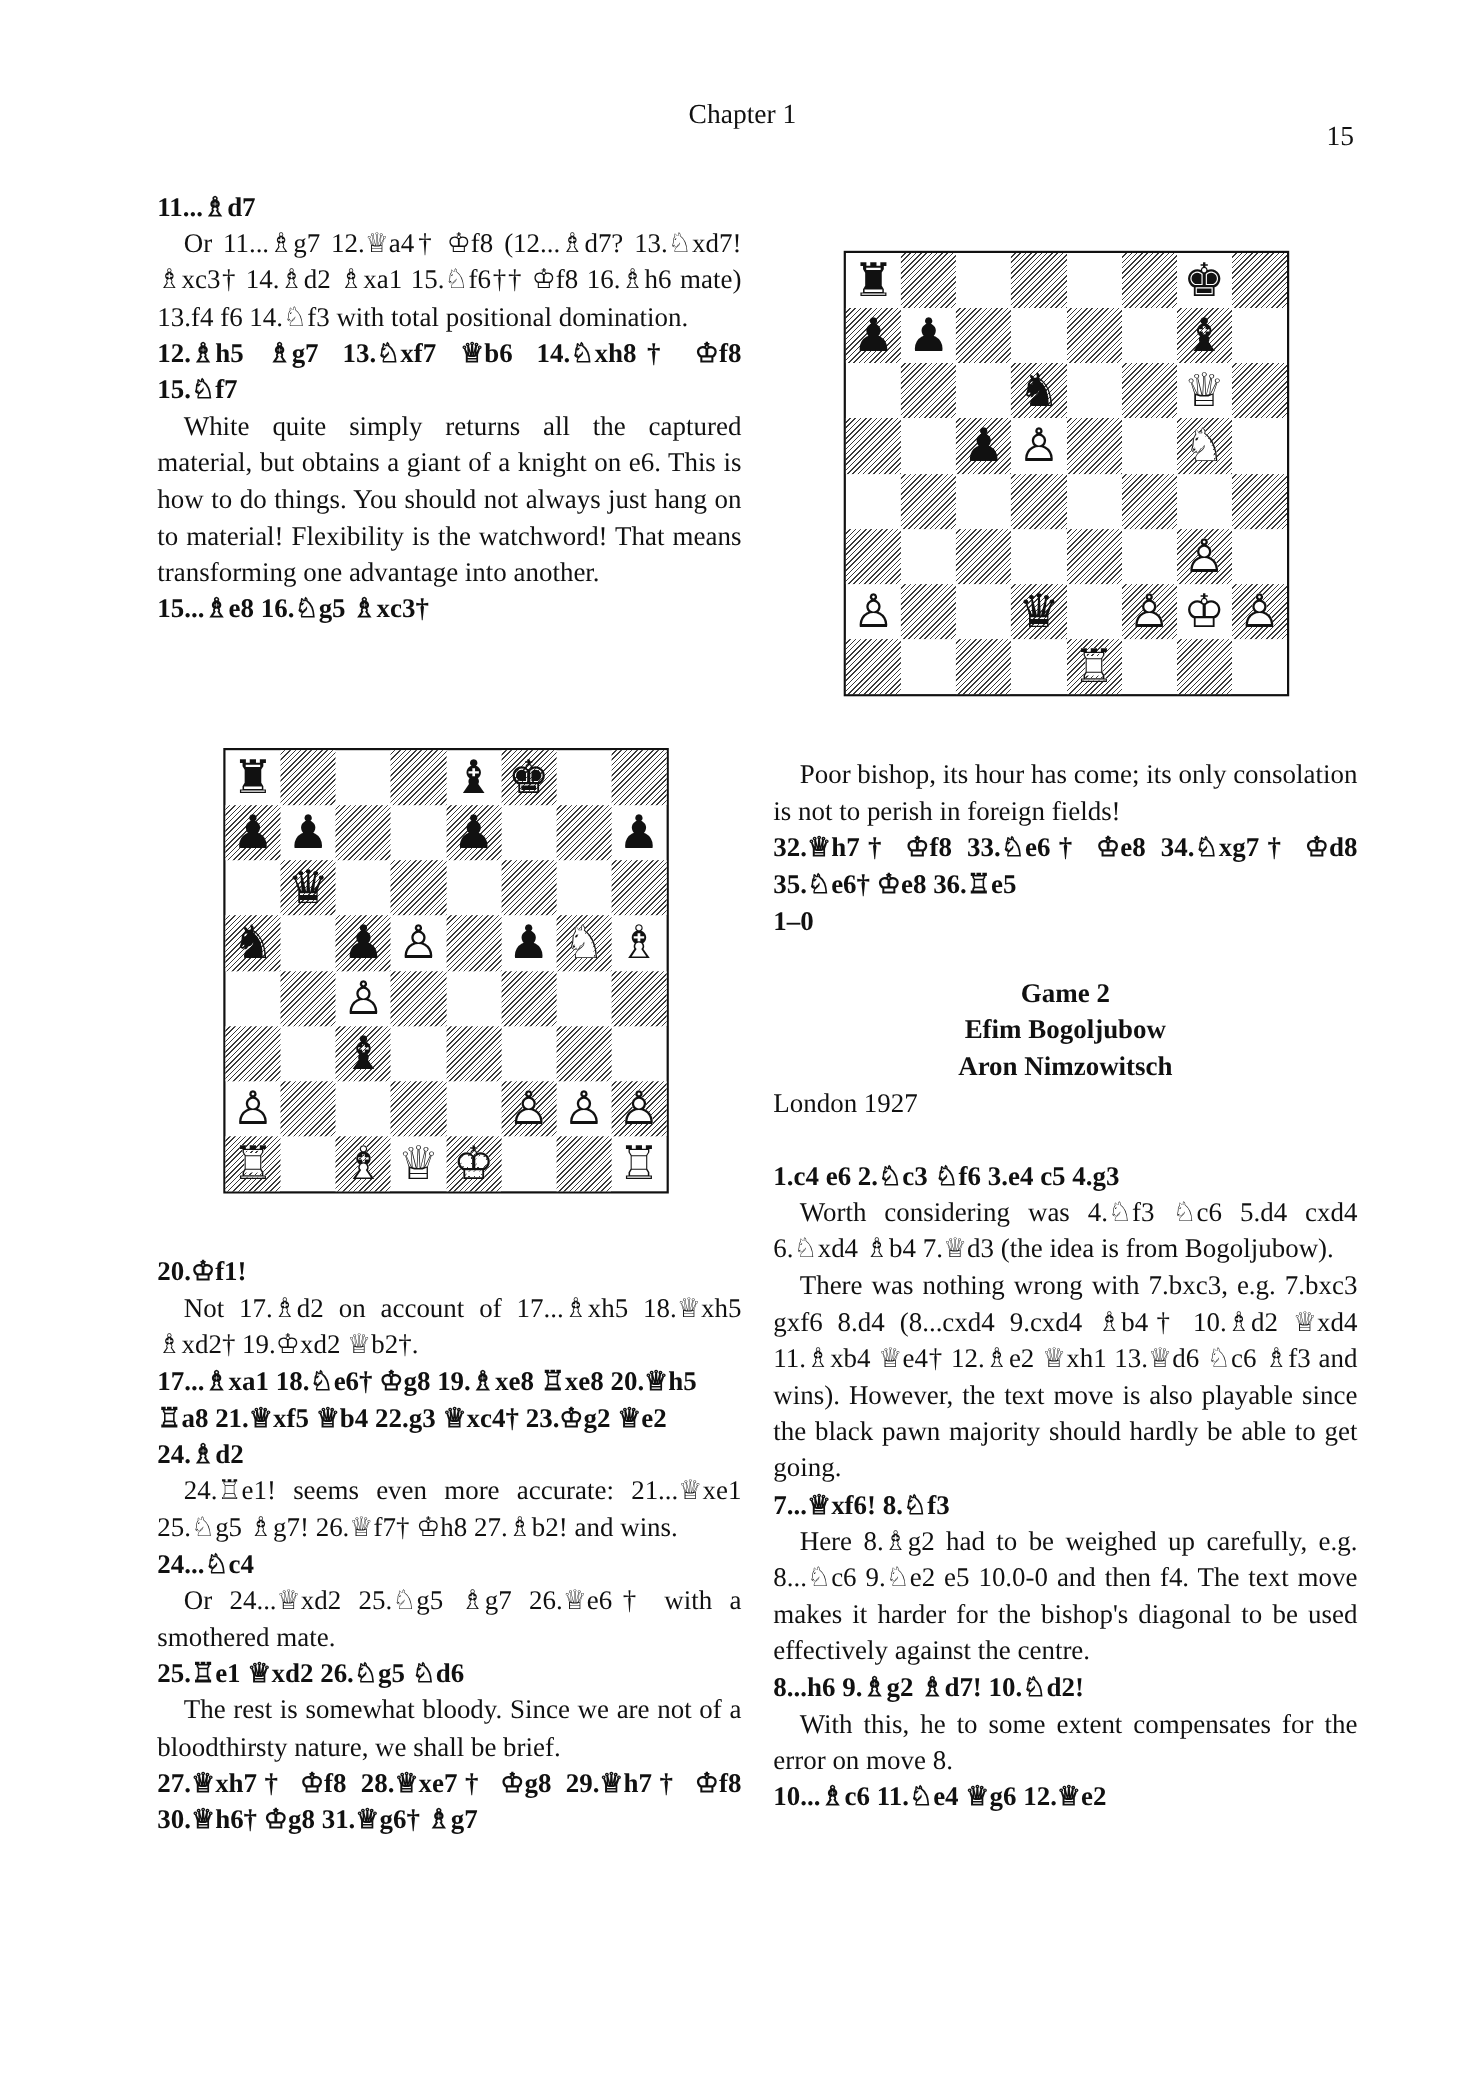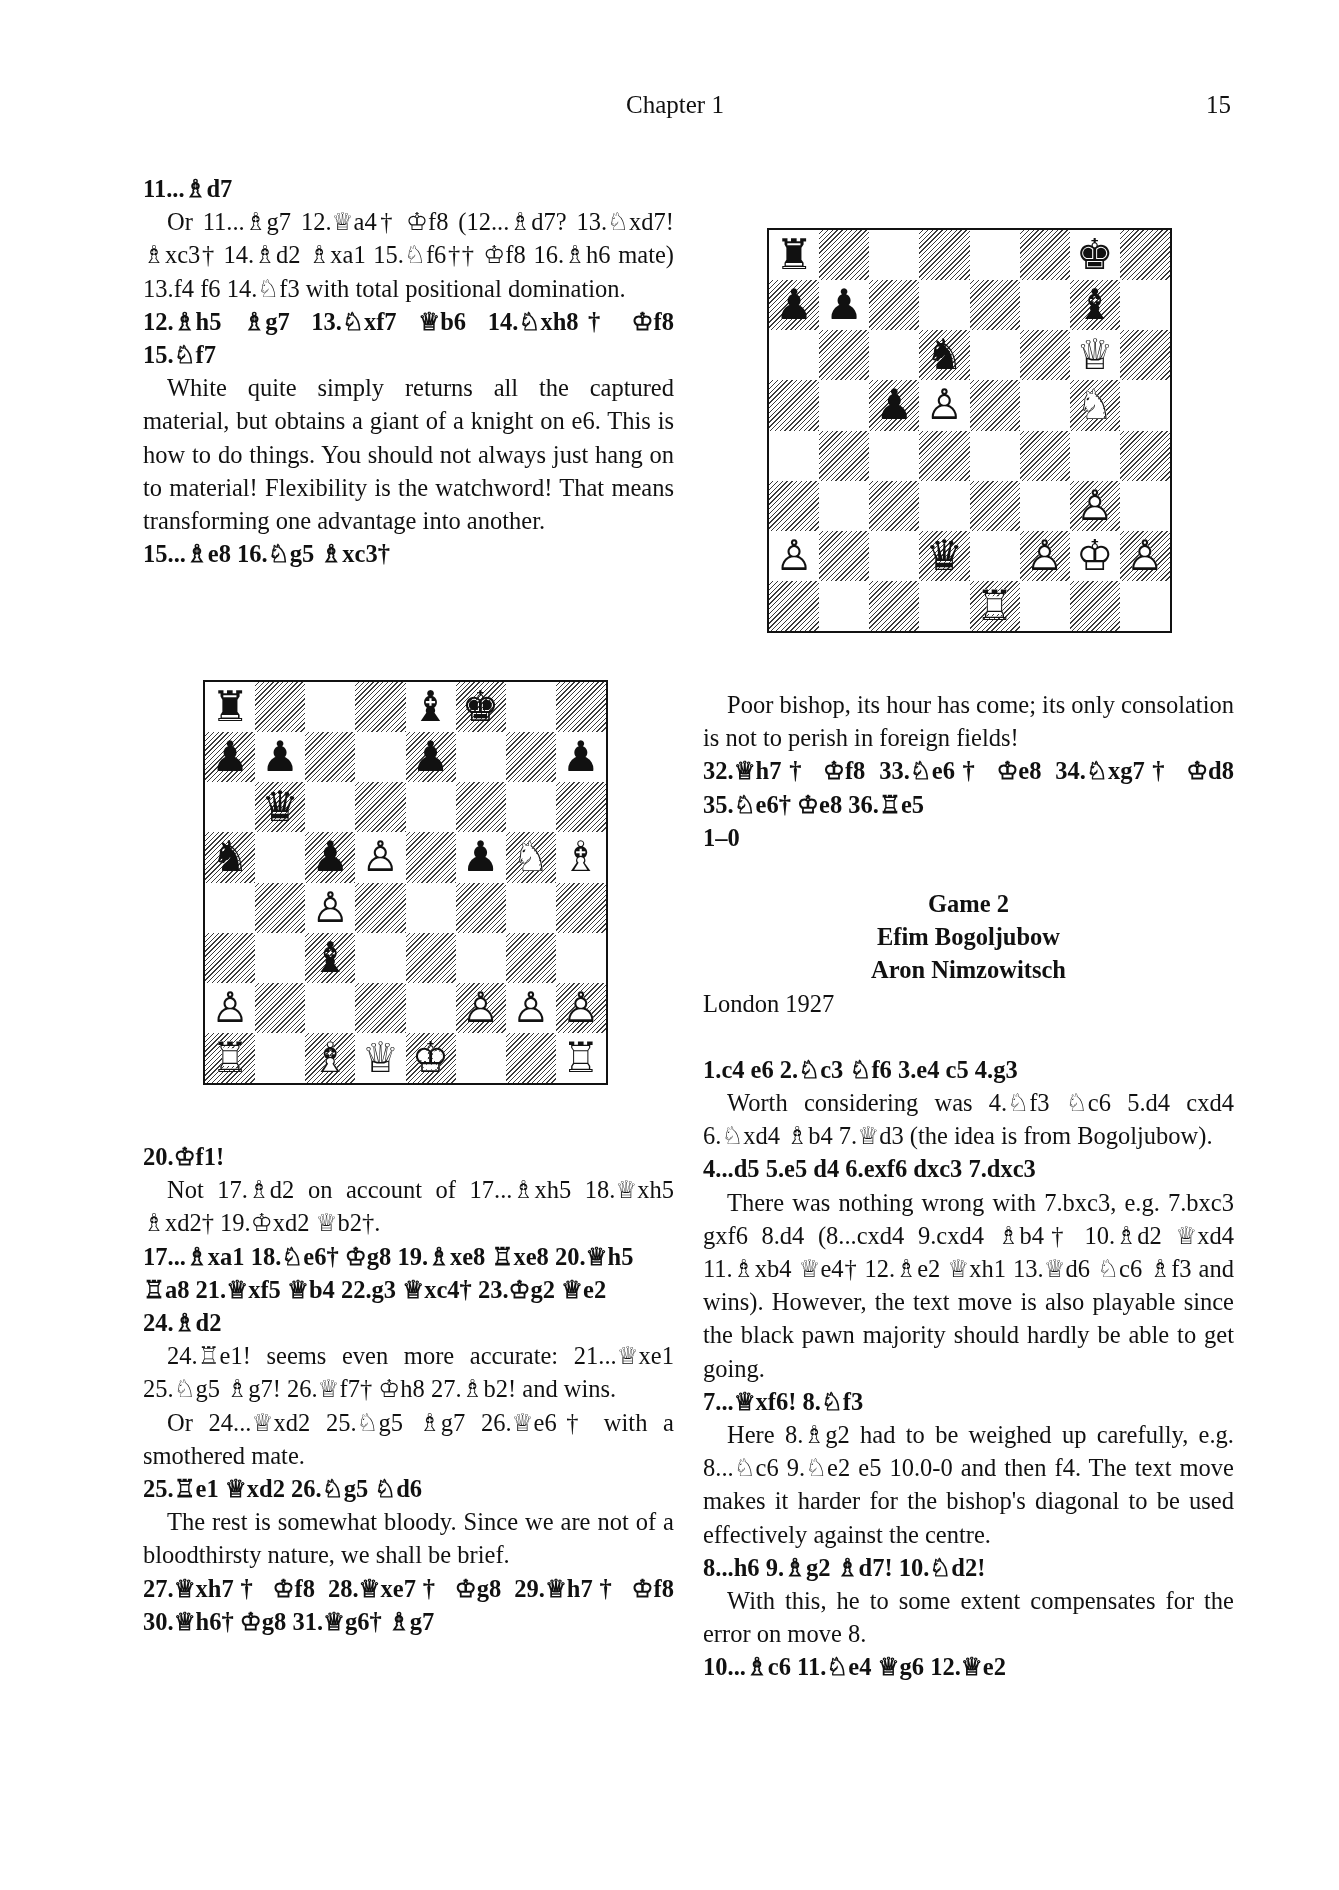--- a/index.html
+++ b/index.html
@@ -6,21 +6,21 @@
   body {
     width: 1339px; height: 1890px; position: relative; overflow: hidden;
     font-family: "Liberation Serif", "DejaVu Serif", serif;
     color: #111111;
   }
   .running-head {
     position: absolute; top: 88px; left: 0; width: 1339px; height: 34px;
     font-size: 25px; line-height: 34px;
   }
   .running-head .chapter { position: absolute; left: 626px; }
-  .running-head .folio { position: absolute; right: 108px; }
+  .running-head .folio { position: absolute; right: 108px; margin-top: 20px; }
 
   .col {
     position: absolute; width: 531px;
     font-size: 24.5px; line-height: 33.2px;
   }
   .col-left { left: 143px; top: 172px; }
   .col-right { left: 703px; }
 
   .mv { font-weight: bold; }
   .note { text-indent: 24px; text-align: justify; text-align-last: left; }
@@ -190,20 +190,21 @@
       <span class="pc" style="color: rgb(17, 17, 17); text-shadow: rgb(255, 255, 255) 0px 0px 0px; position: relative; z-index: 2;">♖</span>
     </div>
   </div>
 
 <div class="col col-left" style="top:1140px;">
   <p class="p mv">20.♔f1!</p>
   <p class="p note">Not 17.♗d2 on account of 17...♗xh5 18.♕xh5 ♗xd2† 19.♔xd2 ♕b2†.</p>
   <p class="p mv">17...♗xa1 18.♘e6† ♔g8 19.♗xe8 ♖xe8 20.♕h5 ♖a8 21.♕xf5 ♕b4 22.g3 ♕xc4† 23.♔g2 ♕e2</p>
   <p class="p mv">24.♗d2</p>
   <p class="p note">24.♖e1! seems even more accurate: 21...♕xe1 25.♘g5 ♗g7! 26.♕f7† ♔h8 27.♗b2! and wins.</p>
+  <p class="p mv">24...♘c4</p>
   <p class="p note">Or 24...♕xd2 25.♘g5 ♗g7 26.♕e6† with a smothered mate.</p>
   <p class="p mv">25.♖e1 ♕xd2 26.♘g5 ♘d6</p>
   <p class="p note">The rest is somewhat bloody. Since we are not of a bloodthirsty nature, we shall be brief.</p>
   <p class="p mv" style="text-align:justify;text-align-last:left;">27.♕xh7† ♔f8 28.♕xe7† ♔g8 29.♕h7† ♔f8 30.♕h6† ♔g8 31.♕g6† ♗g7</p>
 </div>
 
 <div class="board board-right" id="board-right">
     <div class="sq light">
       <span class="pc" style="color: rgb(17, 17, 17);">♜</span>
     </div>
@@ -318,20 +319,19 @@
   <p class="p mv" style="text-align:justify;text-align-last:left;">32.♕h7† ♔f8 33.♘e6† ♔e8 34.♘xg7† ♔d8 35.♘e6† ♔e8 36.♖e5</p>
   <p class="p mv">1–0</p>
   <div class="spacer"></div>
   <p class="p hdr">Game 2</p>
   <p class="p hdr">Efim Bogoljubow</p>
   <p class="p hdr">Aron Nimzowitsch</p>
   <p class="p">London 1927</p>
   <div class="spacer"></div>
   <p class="p mv">1.c4 e6 2.♘c3 ♘f6 3.e4 c5 4.g3</p>
   <p class="p note">Worth considering was 4.♘f3 ♘c6 5.d4 cxd4 6.♘xd4 ♗b4 7.♕d3 (the idea is from Bogoljubow).</p>
-  <p class="p mv">4...d5 5.e5 d4 6.exf6 dxc3 7.dxc3</p>
   <p class="p note">There was nothing wrong with 7.bxc3, e.g. 7.bxc3 gxf6 8.d4 (8...cxd4 9.cxd4 ♗b4† 10.♗d2 ♕xd4 11.♗xb4 ♕e4† 12.♗e2 ♕xh1 13.♕d6 ♘c6 ♗f3 and wins). However, the text move is also playable since the black pawn majority should hardly be able to get going.</p>
   <p class="p mv">7...♕xf6! 8.♘f3</p>
   <p class="p note">Here 8.♗g2 had to be weighed up carefully, e.g. 8...♘c6 9.♘e2 e5 10.0-0 and then f4. The text move makes it harder for the bishop's diagonal to be used effectively against the centre.</p>
   <p class="p mv">8...h6 9.♗g2 ♗d7! 10.♘d2!</p>
   <p class="p note">With this, he to some extent compensates for the error on move 8.</p>
   <p class="p mv">10...♗c6 11.♘e4 ♕g6 12.♕e2</p>
 </div>
 
 </body></html>

